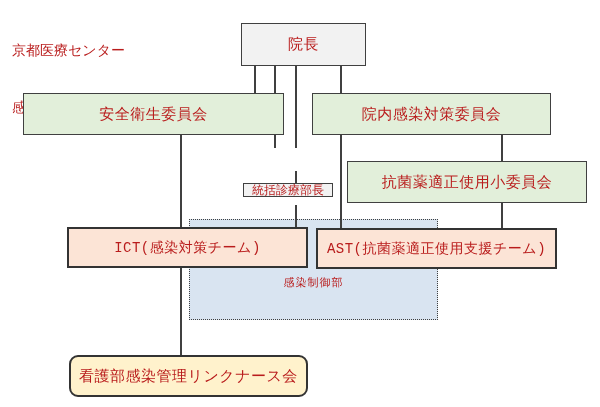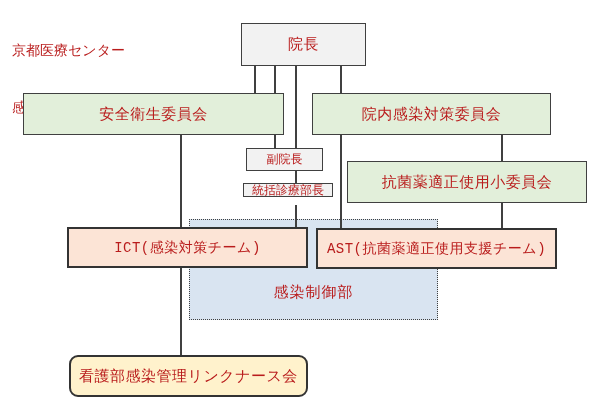--- a/index.html
+++ b/index.html
@@ -18,22 +18,22 @@
   .green{background:#e2efda;}
   .peach{background:#fce4d6;border:2px solid #333333;font-size:14px;}
   .cream{background:#fff2cc;border:2px solid #333333;}
   .small{font-size:12px;letter-spacing:0;}
   .vline{position:absolute;width:2px;background:#404040;z-index:2;}
   #dept{
     position:absolute;left:189px;top:219px;width:249px;height:101px;box-sizing:border-box;
     background:#d9e4f1;border:1.5px dotted #404040;z-index:1;
   }
   #dept-label{
-    position:absolute;left:0;right:0;top:48px;height:48px;display:flex;align-items:center;justify-content:center;
-    font-size:15px;letter-spacing:1px;
+    position:absolute;left:0;right:0;top:38px;height:48px;display:flex;align-items:center;justify-content:center;
+    font-size:11px;letter-spacing:1px;
   }
   
   #director{left:241px;top:23px;width:125px;height:43px;}
   #safety{left:23px;top:93px;width:261px;height:42px;}
   #innai{left:312px;top:93px;width:239px;height:42px;}
   #fuku{left:246px;top:148px;width:77px;height:23px;}
   #tokatsu{left:243px;top:183px;width:90px;height:14px;}
   #kokin{left:347px;top:161px;width:240px;height:42px;}
   #ict{left:67px;top:227px;width:241px;height:41px;}
   #ast{left:316px;top:228px;width:241px;height:41px;}
@@ -74,21 +74,20 @@
   <div class="vline" id="l-kokin"></div>
   <div class="vline" id="l-kokin-ast"></div>
   <div class="vline" id="l-nurse"></div>
 
   <div class="box gray" id="director">院長</div>
 
   <div class="box green" id="safety">安全衛生委員会</div>
 
   <div class="box green" id="innai">院内感染対策委員会</div>
 
-  <div class="box gray small" id="fuku">副院長</div>
 
   <div class="box gray small" id="tokatsu">統括診療部長</div>
 
   <div class="box green" id="kokin">抗菌薬適正使用小委員会</div>
 
   <div class="box peach" id="ict">ICT(感染対策チーム)</div>
 
   <div class="box peach" id="ast">AST(抗菌薬適正使用支援チーム)</div>
 
   <div class="box cream" id="kango">看護部感染管理リンクナース会</div>

